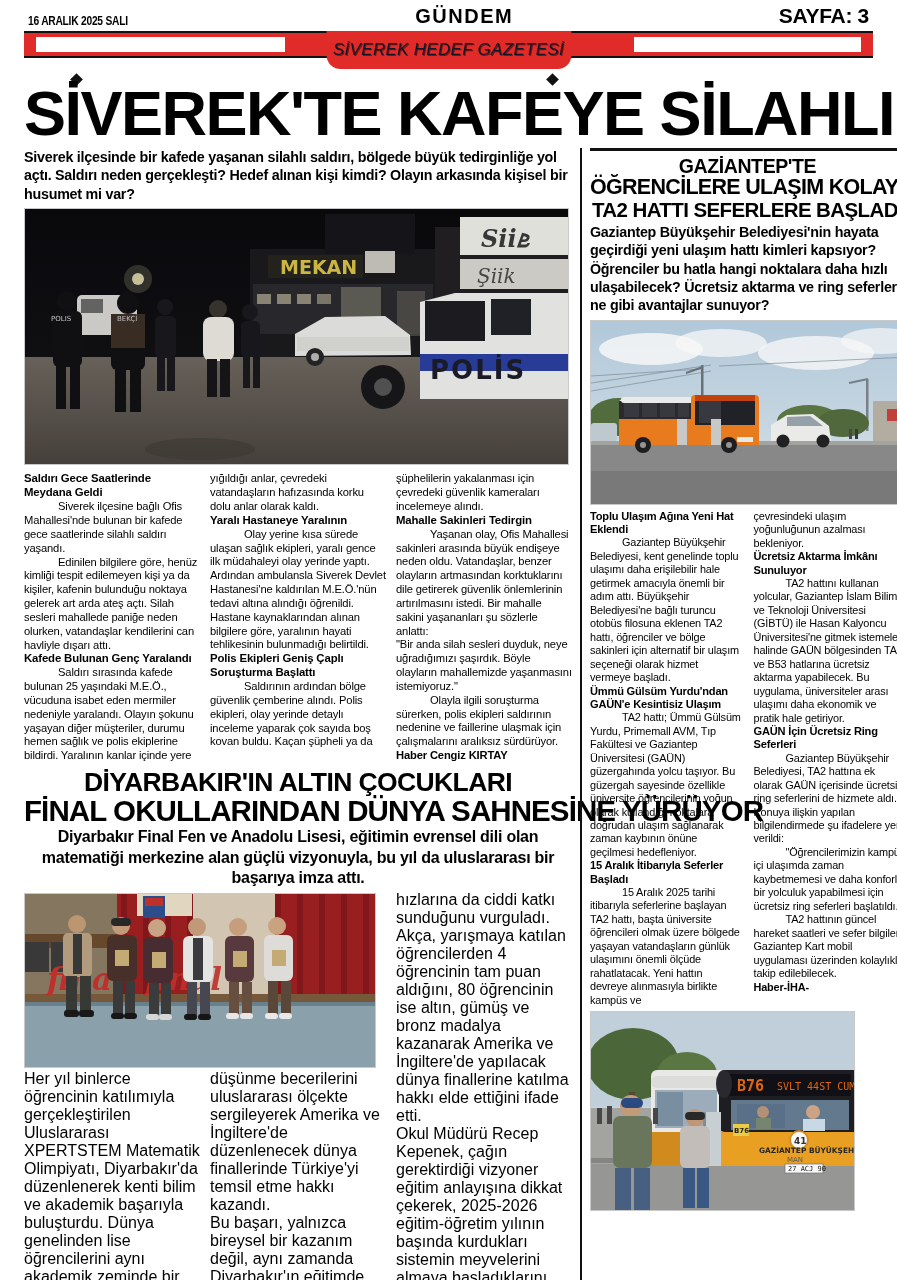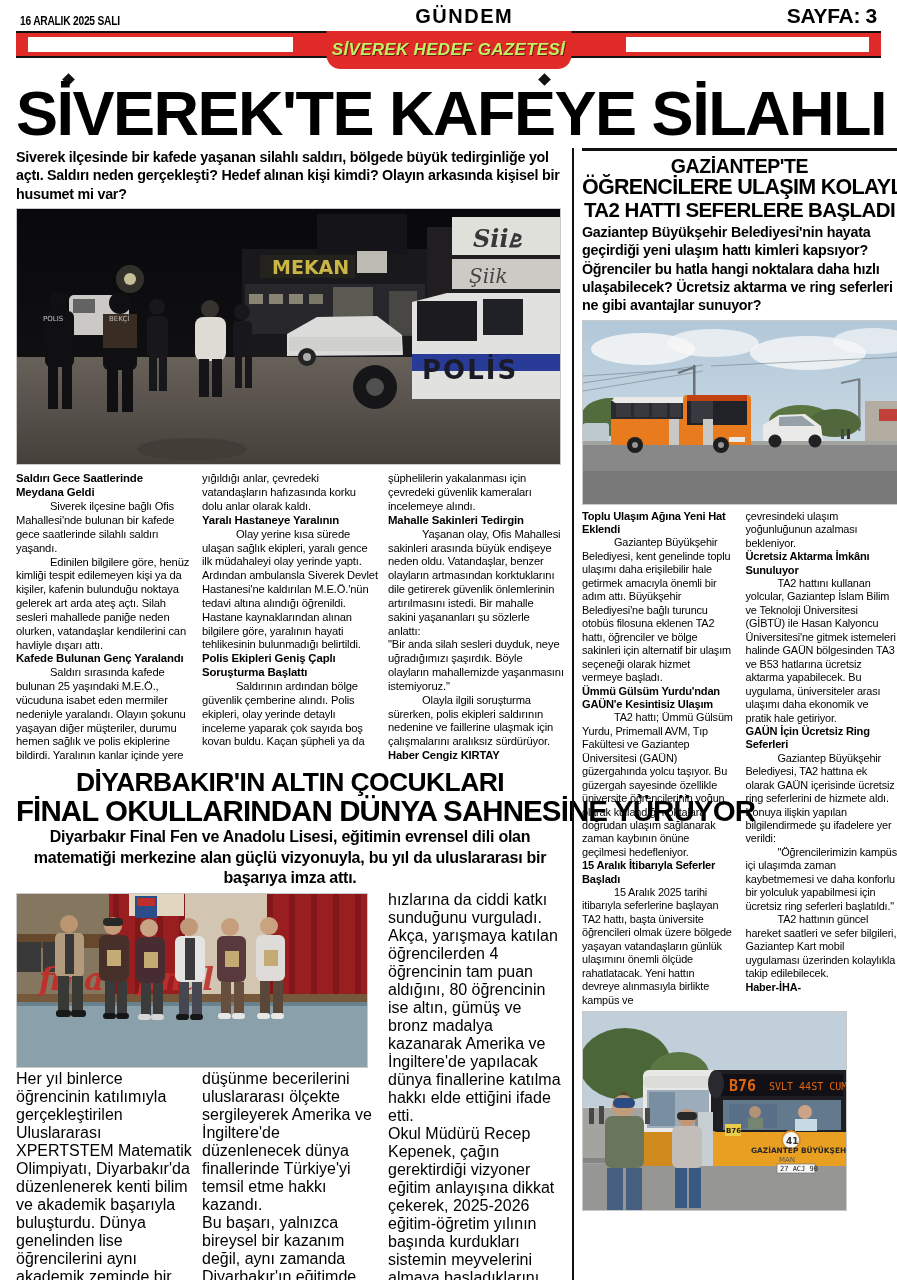--- a/index.html
+++ b/index.html
@@ -3,21 +3,21 @@
 <meta charset="utf-8">
 <style>
   * { box-sizing: border-box; margin: 0; padding: 0; }
   html, body {
     width: 897px; height: 1280px;
     background: #ffffff;
     font-family: "Liberation Sans", sans-serif;
     color: #000;
     overflow: hidden;
   }
-  .page { position: relative; width: 897px; height: 1280px; padding: 0 16px; }
+  .page { position: relative; width: 897px; height: 1280px; padding: 0 24px; }
 
   
   .masthead {
     display: flex; align-items: flex-end; justify-content: space-between;
     height: 30px; padding: 0 4px 2px 4px;
   }
   .masthead-date {
     font-size: 12.5px; font-weight: bold; letter-spacing: -0.3px;
     transform: scaleX(0.82); transform-origin: left bottom;
     white-space: nowrap;
@@ -37,21 +37,21 @@
   }
   .banner-inner-left { left: 12px; right: 588px; }
   .banner-inner-right { left: 610px; right: 12px; }
   .banner-tab {
     position: absolute; left: 50%; transform: translateX(-50%);
     top: 0; width: 245px; height: 38px; background: #e02b28;
     border-radius: 0 0 14px 14px;
     display: flex; align-items: center; justify-content: center;
   }
   .banner-title {
-    color: #bef264; font-size: 17px; font-weight: bold; font-style: italic;
+    color: #0f172a; font-size: 17px; font-weight: normal; font-style: italic;
     letter-spacing: 0.3px; white-space: nowrap;
     text-shadow: 1px 1px 0 #7d1210;
   }
 
   
   .diamonds { position: relative; height: 14px; margin-top: 12px; }
   .diamond {
     position: absolute; width: 9px; height: 9px; background: #111;
     transform: rotate(45deg); top: 2px;
   }

